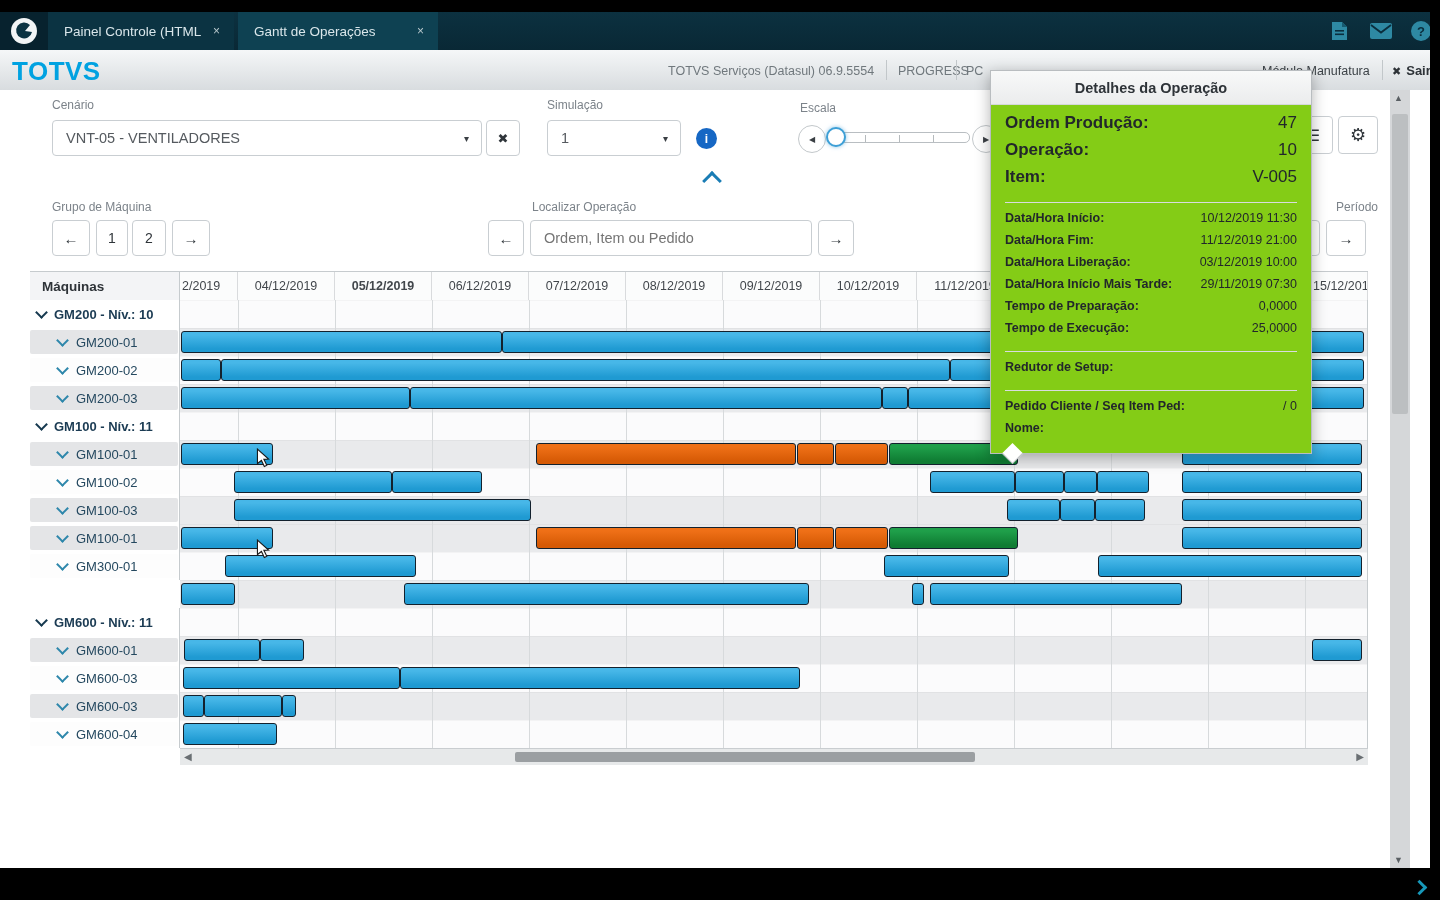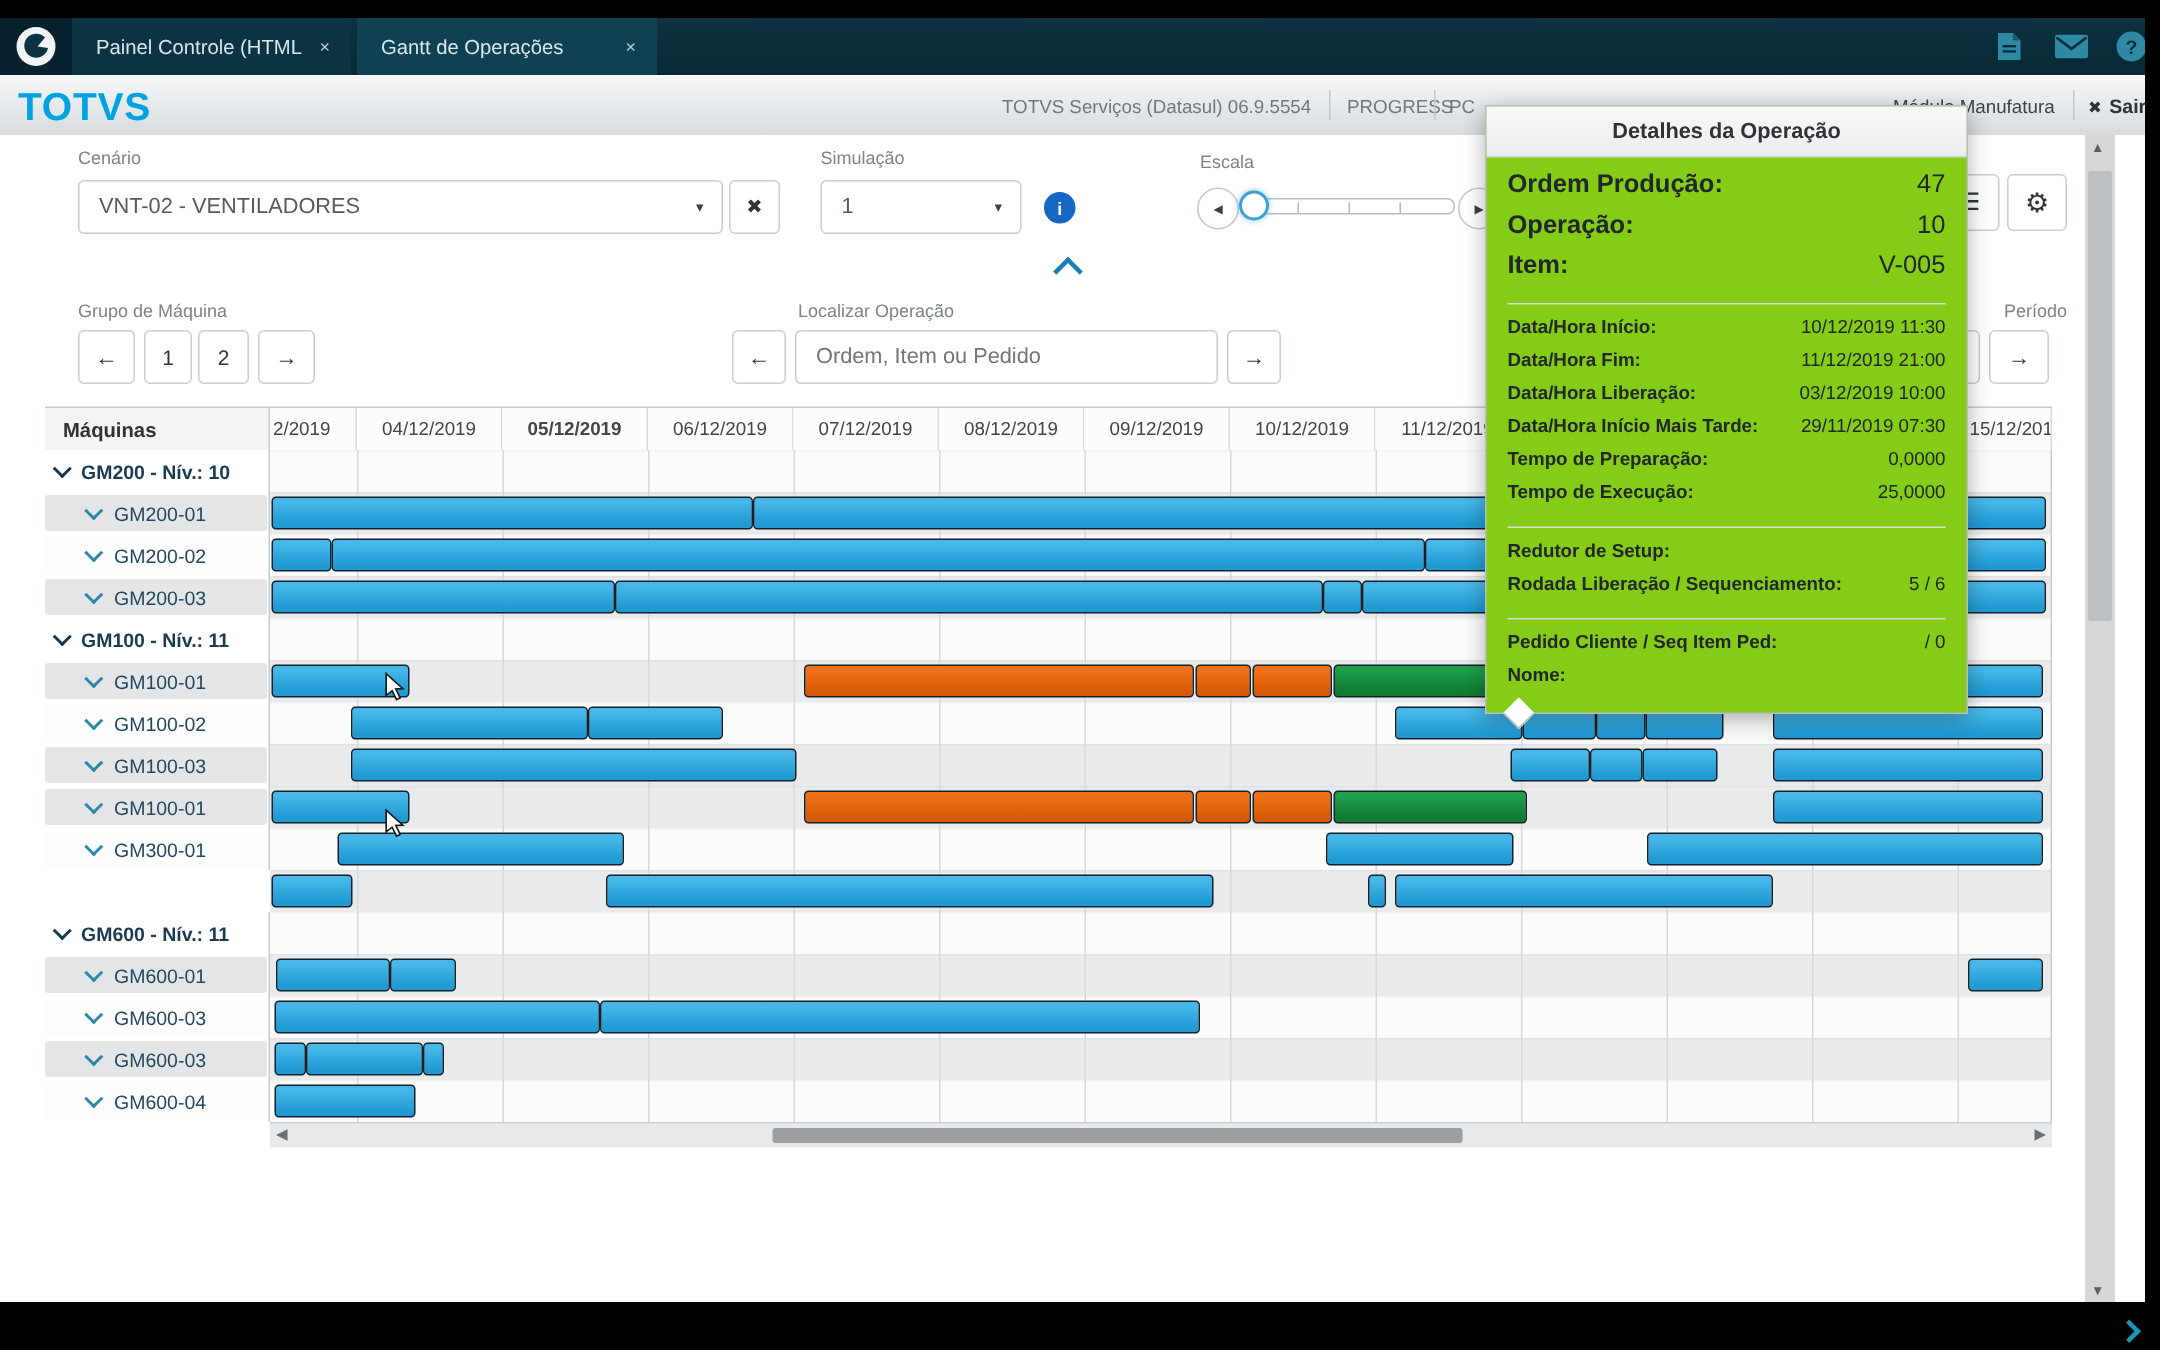--- a/index.html
+++ b/index.html
@@ -148,21 +148,21 @@
     <div class="abs vsep" style="left:1382px;"></div>
     <div class="abs" id="sair" style="left:1392px;">
       <span class="x">✖</span><span>Sair</span>
     </div>
   </div>
 
   <div class="abs" id="content"></div>
 
   <div class="abs lbl" style="left:52px;top:98px;">Cenário</div>
   <div class="abs box select" style="left:52px;top:120px;width:430px;height:36px;">
-    <span>VNT-02 - VENTILADORES</span>
+    <span>VNT-05 - VENTILADORES</span>
     <span class="caret">▾</span>
   </div>
   <div class="abs btn" style="left:486px;top:120px;width:34px;height:36px;font-size:13px;">
     <span>✖</span>
   </div>
 
   <div class="abs lbl" style="left:547px;top:98px;">Simulação</div>
   <div class="abs box select" style="left:547px;top:120px;width:134px;height:36px;">
     <span>1</span>
     <span class="caret">▾</span>
@@ -486,24 +486,20 @@
         </div>
         <div class="prow">
           <span class="pl">Tempo de Execução:</span>
           <span class="pv">25,0000</span>
         </div>
         <div class="pdiv"></div>
         <div class="prow">
           <span class="pl">Redutor de Setup:</span>
           <span class="pv"></span>
         </div>
-        <div class="prow">
-          <span class="pl">Rodada Liberação / Sequenciamento:</span>
-          <span class="pv">5 / 6</span>
-        </div>
         <div class="pdiv"></div>
         <div class="prow">
           <span class="pl">Pedido Cliente / Seq Item Ped:</span>
           <span class="pv">/ 0</span>
         </div>
         <div class="prow">
           <span class="pl">Nome:</span>
           <span class="pv"></span>
         </div>
       </div>

